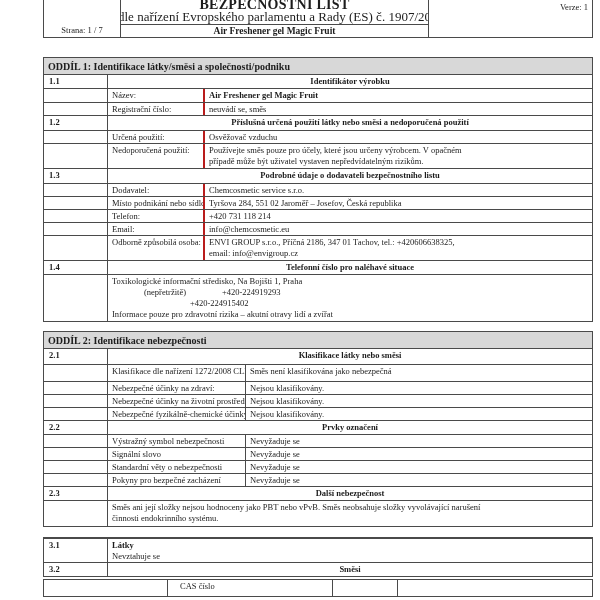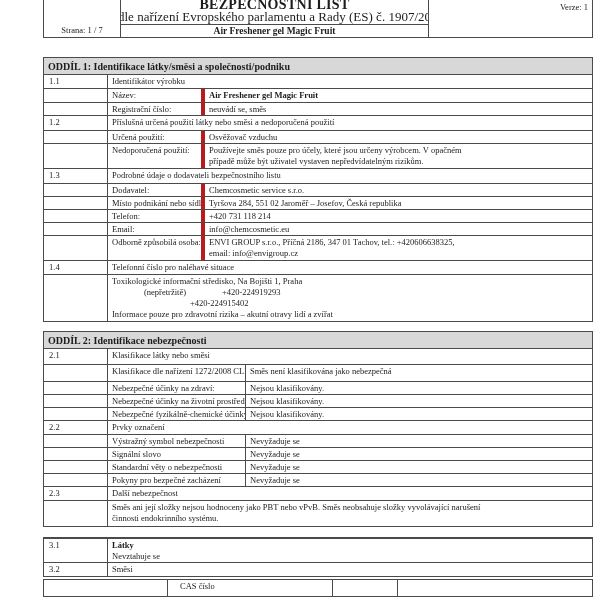--- a/index.html
+++ b/index.html
@@ -36,25 +36,25 @@
     padding:13px 4px 2px 4px; font-size:8.5px; text-align:right; }
 
   
   .sec { border:1px solid #4a4a4a; }
   .sec-bar {
     background:#d8d8d8; font-weight:bold; font-size:10px;
     padding:3px 4px 0 4px; height:16px; overflow:hidden; white-space:nowrap;
   }
   .row { display:flex; border-top:1px solid #4a4a4a; overflow:hidden; }
   .c { padding:1px 4px 0 4px; font-size:8.5px; line-height:11px; overflow:hidden; }
-  .num { width:64px; font-weight:normal; border-right:1px solid #4a4a4a; padding-left:5px; flex:none; }
-  .lab1 { width:97px;  border-right:4px solid #b91c1c; white-space:nowrap; flex:none; }
+  .num { width:64px; font-weight:bold; border-right:1px solid #4a4a4a; padding-left:5px; flex:none; }
+  .lab1 { width:97px;  border-right:2px solid #b91c1c; white-space:nowrap; flex:none; }
   .lab2 { width:138px; border-right:1px solid #4a4a4a; white-space:nowrap; flex:none; }
   .val { flex:1; }
-  .ttl { flex:1; font-weight:normal; white-space:nowrap; }
+  .ttl { flex:1; font-weight:bold; white-space:nowrap;text-align:center; }
   .b { font-weight:bold; }
   .h13{height:13px} .h14{height:14px} .h15{height:15px} .h16{height:16px}
   .h17{height:17px} .h24{height:24px} .h25{height:25px} .h26{height:26px}
   .h47{height:47px}
   .line { line-height:11px; white-space:nowrap; }
   .nonstop { display:inline-block; width:78px;margin-left:32px; }
   .indent78 { padding-left:78px; }
   .mt19{margin-top:19px} .mt9{margin-top:9px} .mt10{margin-top:10px} .mt2{margin-top:2px}
 
   

